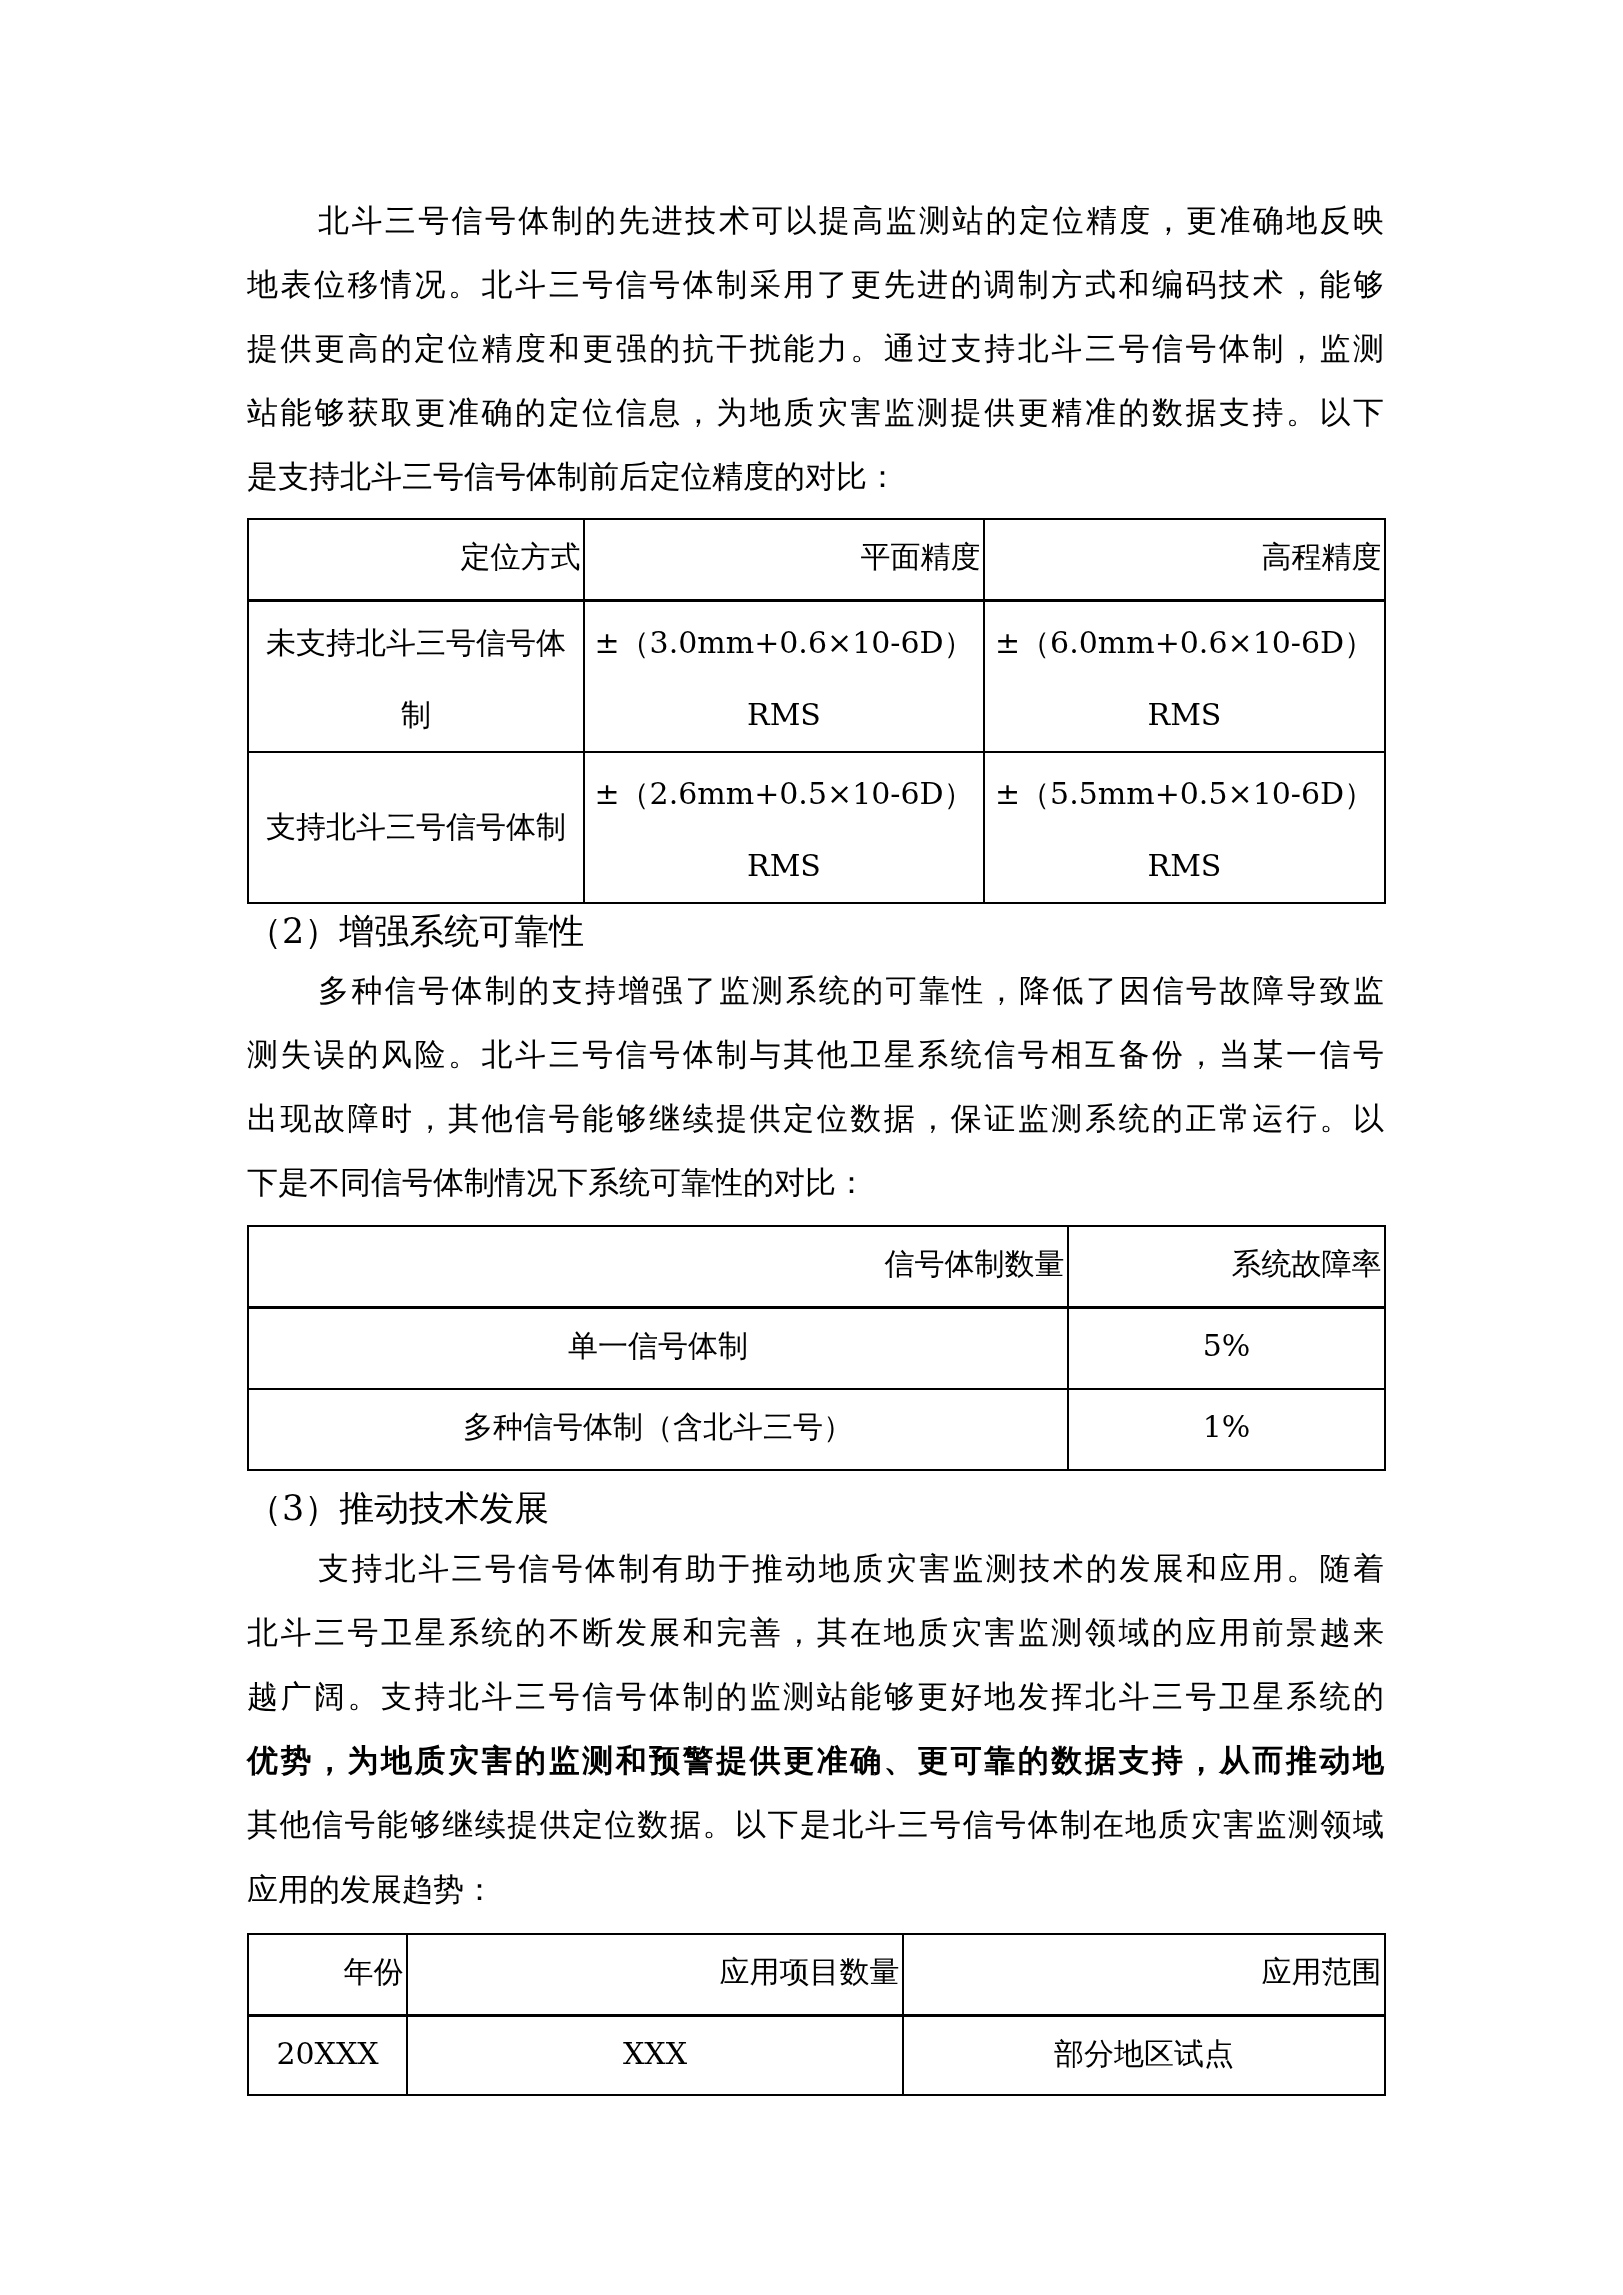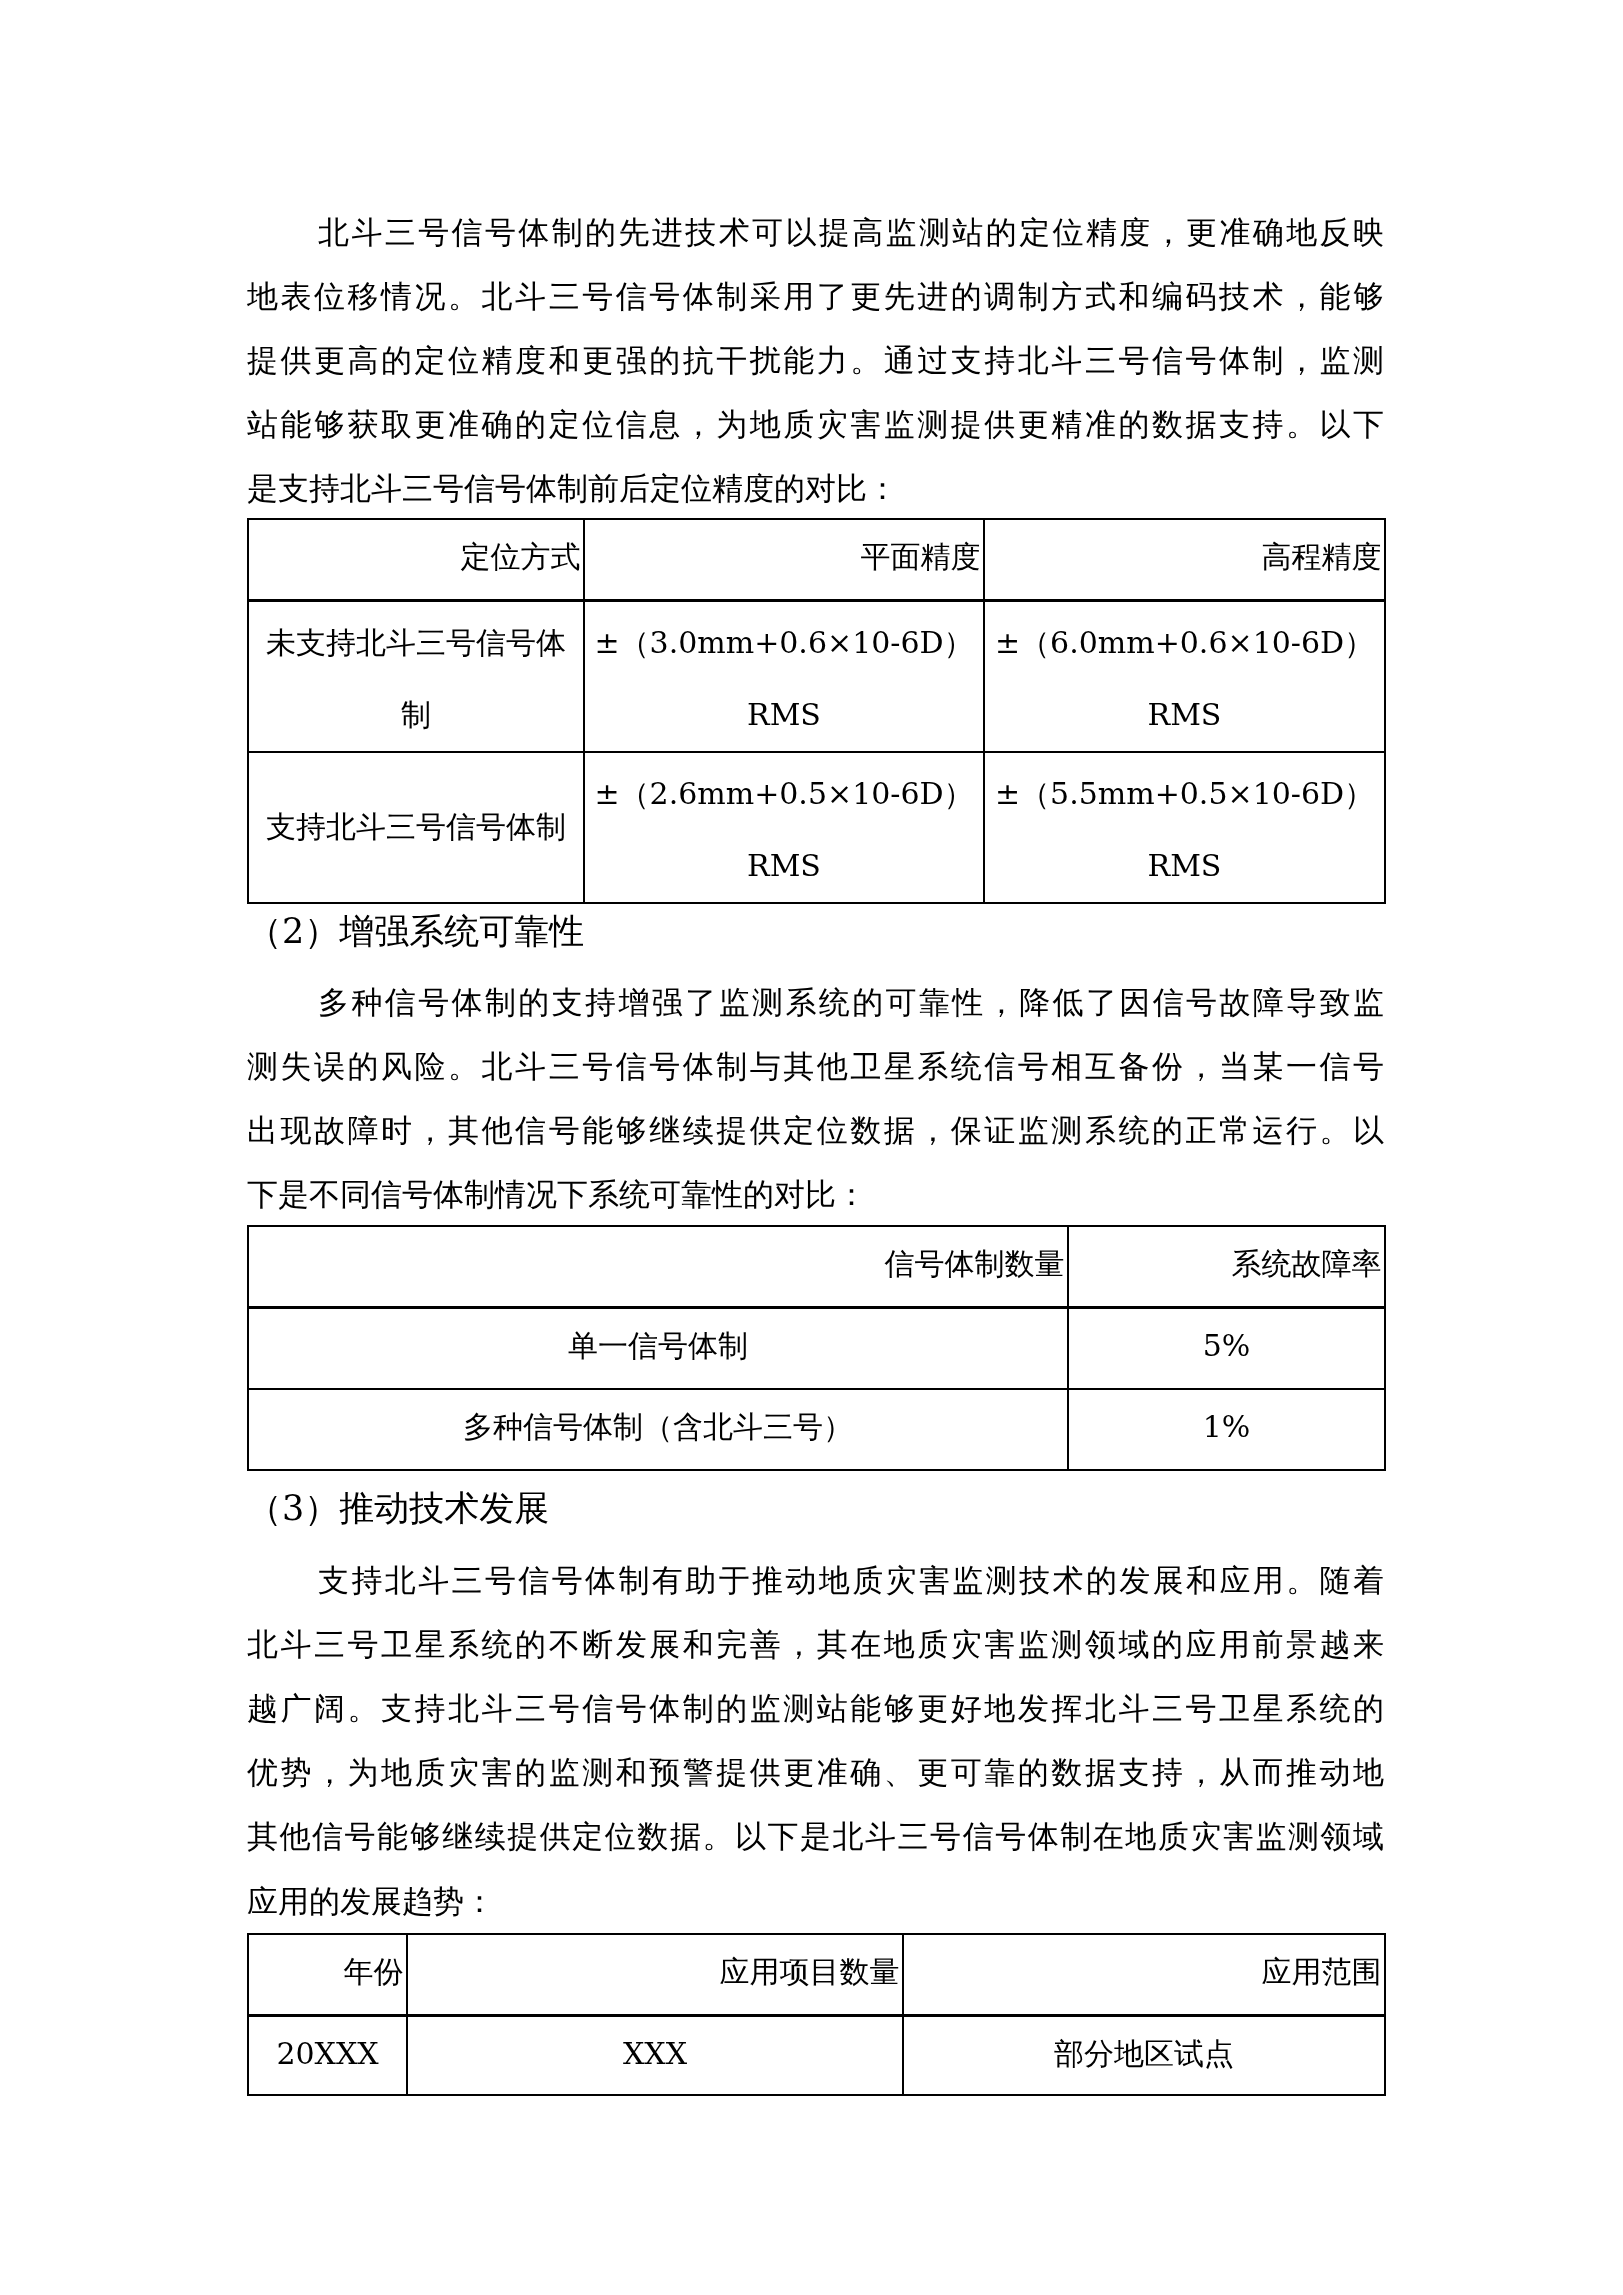--- a/index.html
+++ b/index.html
@@ -5,21 +5,21 @@
   html, body { margin: 0; padding: 0; background: #ffffff; }
   body {
     width: 1623px; height: 2295px; position: relative; overflow: hidden;
     font-family: "DejaVu Serif", "Liberation Serif", serif;
     color: #000000;
   }
   .page { position: absolute; left: 0; top: 0; width: 1623px; height: 2295px; }
   .line {
     position: absolute; left: 247px; width: 1137px;
     font-size: 31px; line-height: 39px; white-space: nowrap;
-    text-align: justify; text-align-last: justify; letter-spacing: 0; margin-top: 12px;
+    text-align: justify; text-align-last: justify; letter-spacing: 0;
   }
   .line.last { text-align-last: left; }
   .line.indent { left: 318px; width: 1066px; }
   .heading { position: absolute; left: 247px; font-size: 35px; line-height: 39px; white-space: nowrap; }
   table.doc {
     position: absolute; left: 247px; width: 1137px;
     border-collapse: collapse; table-layout: fixed;
     font-size: 30px;
   }
   table.doc td {
@@ -107,21 +107,21 @@
       <td>多种信号体制（含北斗三号）</td>
       <td>1%</td>
     </tr>
   </tbody>
     </table>
 
   <div class="heading" style="top:1489px;">（3）推动技术发展</div>
   <div class="line indent" style="top:1549px;">支持北斗三号信号体制有助于推动地质灾害监测技术的发展和应用。随着</div>
   <div class="line" style="top:1613px;">北斗三号卫星系统的不断发展和完善，其在地质灾害监测领域的应用前景越来</div>
   <div class="line" style="top:1677px;">越广阔。支持北斗三号信号体制的监测站能够更好地发挥北斗三号卫星系统的</div>
-  <div class="line" style="top:1741px;">优势，为地质灾害的监测和预警提供更准确、更可靠的数据支持，从而推动地</div>
+  <div class="line" style="top:1741px;font-weight:bold;">优势，为地质灾害的监测和预警提供更准确、更可靠的数据支持，从而推动地</div>
   <div class="line" style="top:1805px;">其他信号能够继续提供定位数据。以下是北斗三号信号体制在地质灾害监测领域</div>
   <div class="line last" style="top:1870px;">应用的发展趋势：</div>
 
   <table class="doc" style="top:1933px;">
     <colgroup>
       <col style="width:159px;">
       <col style="width:496px;">
       <col style="width:482px;">
     </colgroup>
     <tbody>

